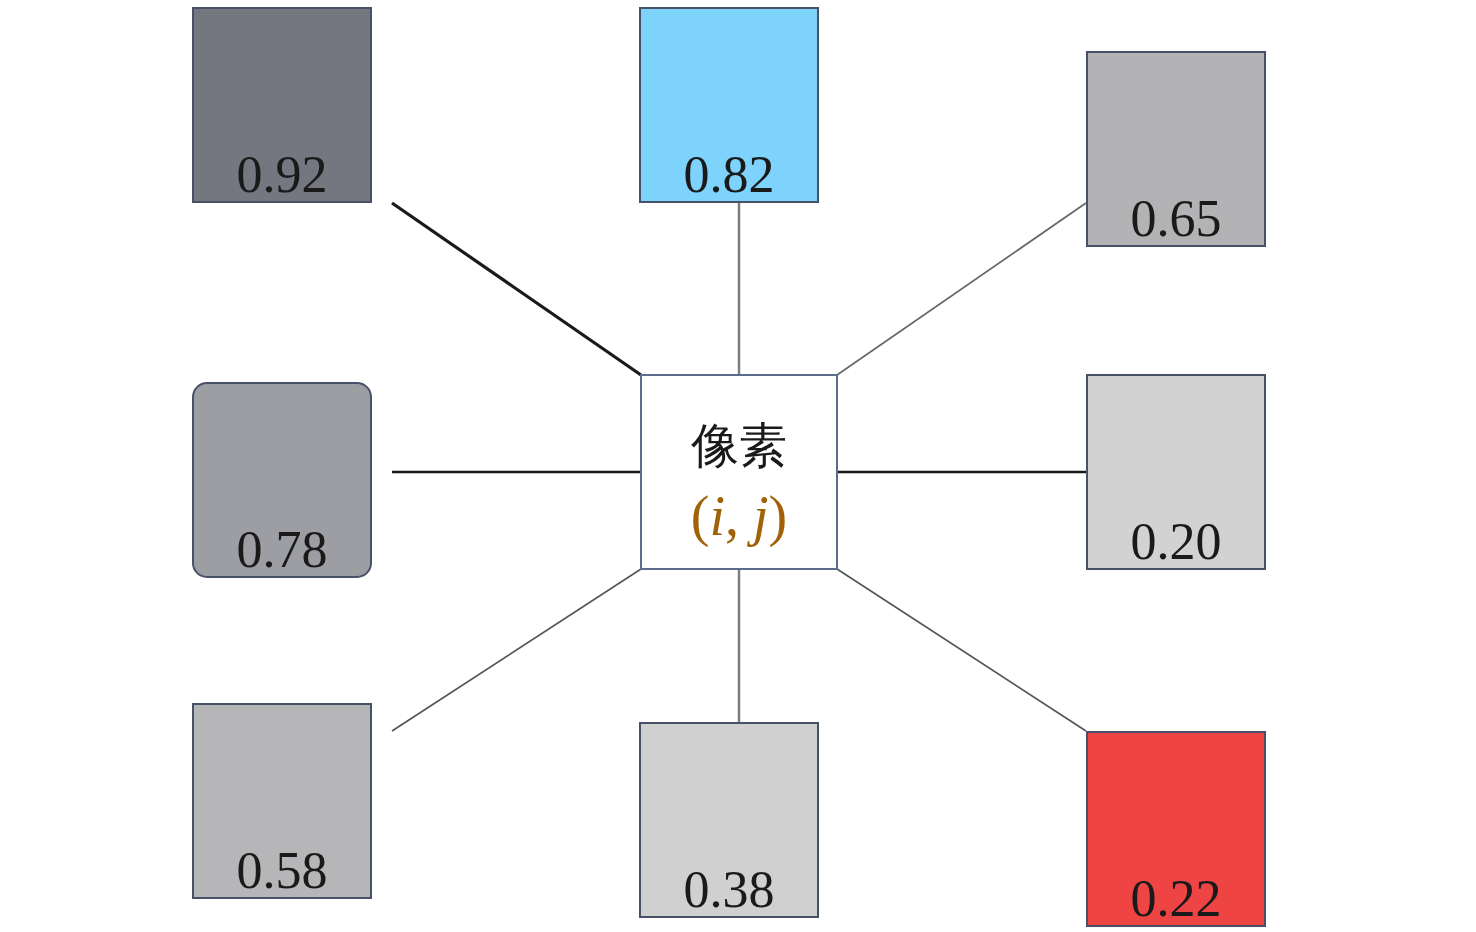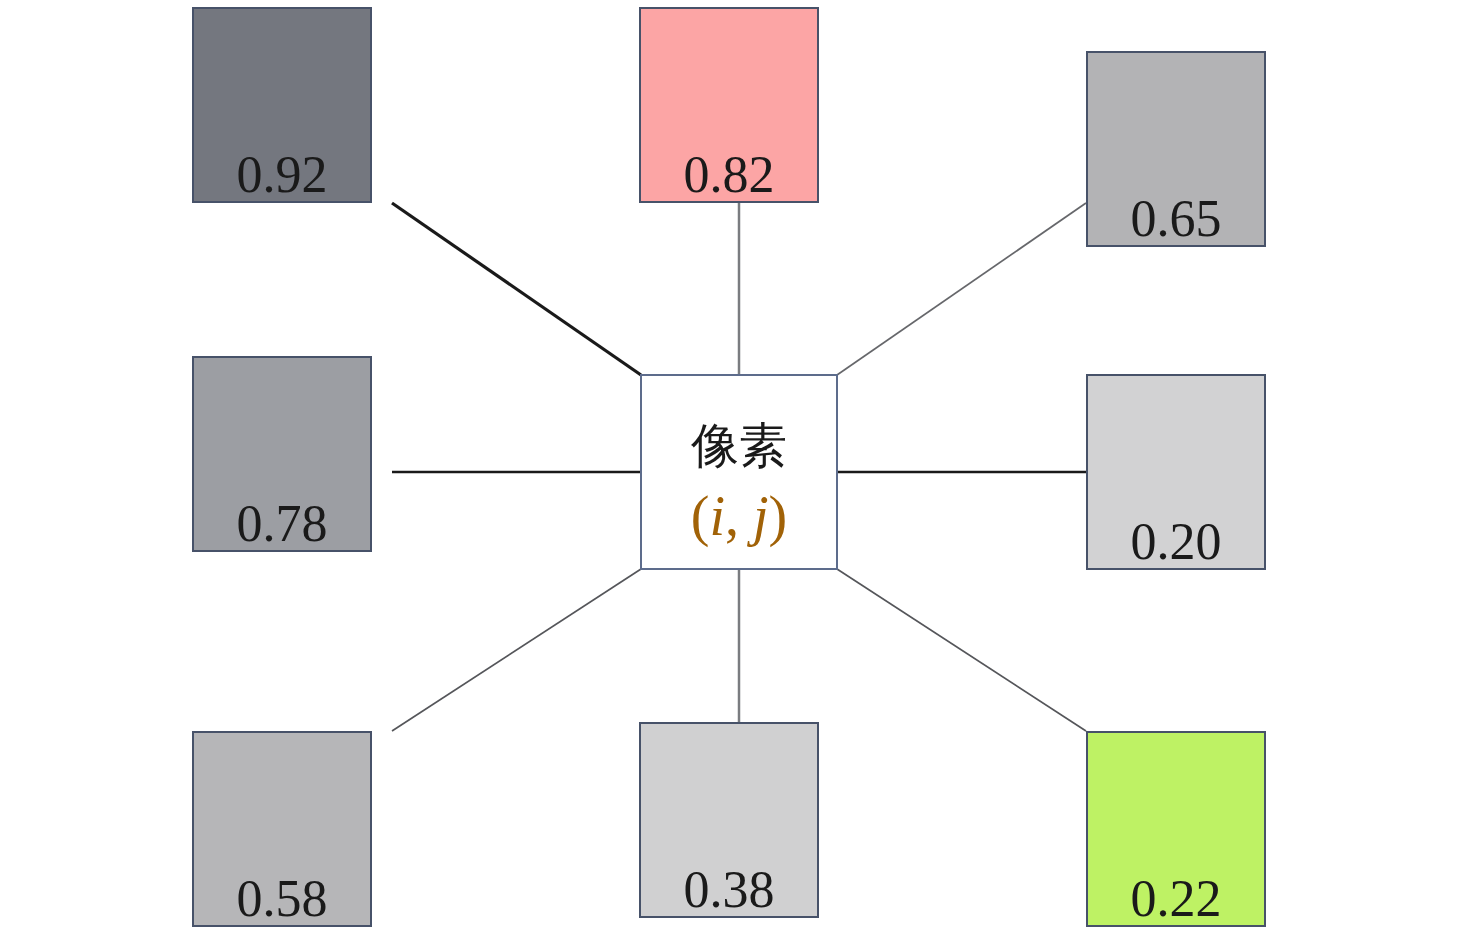--- a/index.html
+++ b/index.html
@@ -33,23 +33,23 @@
     justify-content: center;
   }
   .nbox .value {
     font-size: 52px;
     color: #1a1a1a;
     line-height: 1;
   }
   .pos-tl { left: 192px; top: 7px; }
   .pos-tc { left: 639px; top: 7px; }
   .pos-tr { left: 1086px; top: 7px; margin-top: 44px; }
-  .pos-ml { left: 192px; top: 356px; }
+  .pos-ml { left: 192px; top: 382px; border-radius: 15px; }
   .pos-mr { left: 1086px; top: 374px; }
-  .pos-bl { left: 192px; top: 731px; }
+  .pos-bl { left: 192px; top: 703px; }
   .pos-bc { left: 639px; top: 722px; }
   .pos-br { left: 1086px; top: 731px; }
   #center-node {
     position: absolute;
     left: 640px;
     top: 374px;
     width: 198px;
     height: 196px;
     border: 2.5px solid #5d6c8c;
     box-sizing: border-box;
@@ -85,39 +85,39 @@
     <line x1="392" y1="472" x2="640" y2="472" stroke="#1a1a1a" stroke-width="2.6"></line>
     <line x1="838" y1="472" x2="1086" y2="472" stroke="#1a1a1a" stroke-width="2.6"></line>
     <line x1="392" y1="731" x2="641" y2="569" stroke="#55565a" stroke-width="1.7"></line>
     <line x1="739" y1="570" x2="739" y2="731" stroke="#7a7c80" stroke-width="2.5"></line>
     <line x1="837" y1="569" x2="1086" y2="731" stroke="#55565a" stroke-width="1.7"></line>
   </svg>
 
   <div class="nbox pos-tl" style="background: rgb(116, 119, 127);">
     <span class="value">0.92</span>
   </div>
-  <div class="nbox pos-tc" style="background: #fca5a5;">
+  <div class="nbox pos-tc" style="background: #7dd3fc;">
     <span class="value">0.82</span>
   </div>
   <div class="nbox pos-tr" style="background: rgb(179, 179, 181);">
     <span class="value">0.65</span>
   </div>
   <div class="nbox pos-ml" style="background: rgb(156, 158, 163);">
     <span class="value">0.78</span>
   </div>
   <div class="nbox pos-mr" style="background: rgb(210, 210, 211);">
     <span class="value">0.20</span>
   </div>
   <div class="nbox pos-bl" style="background: rgb(182, 182, 184);">
     <span class="value">0.58</span>
   </div>
   <div class="nbox pos-bc" style="background: rgb(208, 208, 209);">
     <span class="value">0.38</span>
   </div>
-  <div class="nbox pos-br" style="background: #bef264;">
+  <div class="nbox pos-br" style="background: #ef4444;">
     <span class="value">0.22</span>
   </div>
 
   <div id="center-node">
     <div class="cjk-label">像素</div>
     <div class="coords"><span>(</span><span class="ital">i</span><span>, </span><span class="ital">j</span><span>)</span></div>
   </div>
 
 </div>
 

